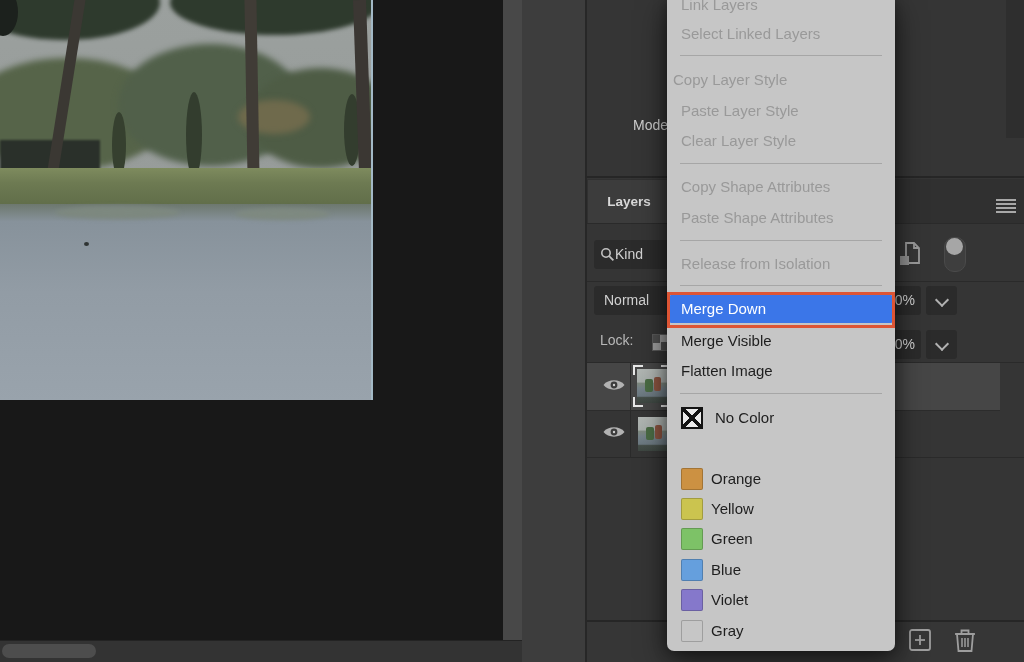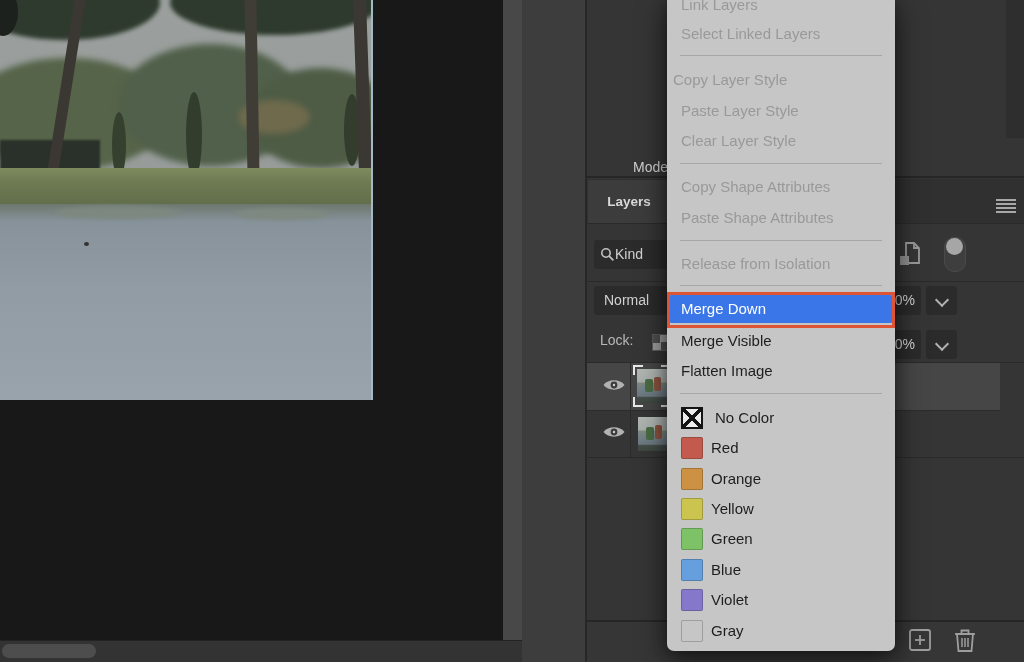--- a/index.html
+++ b/index.html
@@ -19,21 +19,21 @@
   .water{position:absolute;left:0;top:204px;width:100%;height:196px;
          background:linear-gradient(180deg,#6d786e 0%,#87929b 9%,#929ca5 45%,#99a3ac 100%);}
   .hscroll-track{left:0;top:640px;width:522px;height:22px;background:#333;border-top:1px solid #232323;}
   .hscroll-thumb{left:2px;top:644px;width:94px;height:14px;background:#4d4d4d;border-radius:8px;}
   .vscroll-strip{left:503px;top:0;width:19px;height:640px;background:#484848;border-right:2px solid #3a3a3a;}
   .gap-strip{left:522px;top:0;width:63px;height:662px;background:#3d3d3d;}
 
   
   .dock{left:585px;top:0;width:439px;height:662px;background:#353535;border-left:2px solid #272727;}
   .dock-dark-col{left:1006px;top:0;width:18px;height:138px;background:#2e2e2e;}
-  .mode-label{left:633px;top:117px;color:#cfcfcf;font-size:14px;margin-top:42px;}
+  .mode-label{left:633px;top:117px;color:#cfcfcf;font-size:14px;}
   .divider-h{background:#262626;height:2px;}
   .thin-line{background:#2a2a2a;height:1px;}
 
   .layers-header{left:587px;top:179px;width:437px;height:44px;background:#303030;}
   .layers-tab{left:588px;top:180px;width:82px;height:43px;background:#3c3c3c;
               color:#d8d8d8;font-size:13.5px;font-weight:bold;line-height:43px;text-align:center;}
   .hamburger{left:996px;top:199px;width:20px;height:14px;
              background:repeating-linear-gradient(180deg,#a8a8a8 0 2px,transparent 2px 4px);}
 
   .dd-box{background:#2b2b2b;border-radius:3px;color:#d2d2d2;font-size:14px;}
@@ -235,21 +235,20 @@
       <div class="menu-item disabled" style="top: 172px;"><span>Copy Shape Attributes</span></div>
       <div class="menu-item disabled" style="top: 203px;"><span>Paste Shape Attributes</span></div>
       <div class="menu-sep" style="top: 240px;"></div>
       <div class="menu-item disabled" style="top: 249px;"><span>Release from Isolation</span></div>
       <div class="menu-sep" style="top: 285px;"></div>
       <div class="menu-item selected" style="top: 295px;"><span>Merge Down</span></div>
       <div class="menu-item" style="top: 326px;"><span>Merge Visible</span></div>
       <div class="menu-item" style="top: 356px;"><span>Flatten Image</span></div>
       <div class="menu-sep" style="top: 393px;"></div>
       <div class="menu-item" style="top: 403px; padding-left: 18px;"><span class="swatch no-color"></span><span class="swatch-label">No Color</span></div>
-      <div class="menu-item" style="top: 433px;"><span class="swatch" style="background: rgb(194, 90, 77);"></span><span class="swatch-label">Red</span></div>
       <div class="menu-item" style="top: 464px;"><span class="swatch" style="background: rgb(204, 145, 66);"></span><span class="swatch-label">Orange</span></div>
       <div class="menu-item" style="top: 494px;"><span class="swatch" style="background: rgb(203, 196, 79);"></span><span class="swatch-label">Yellow</span></div>
       <div class="menu-item" style="top: 524px;"><span class="swatch" style="background: rgb(125, 194, 103);"></span><span class="swatch-label">Green</span></div>
       <div class="menu-item" style="top: 555px;"><span class="swatch" style="background: rgb(101, 159, 221);"></span><span class="swatch-label">Blue</span></div>
       <div class="menu-item" style="top: 585px;"><span class="swatch" style="background: rgb(133, 120, 203);"></span><span class="swatch-label">Violet</span></div>
       <div class="menu-item" style="top: 616px;"><span class="swatch" style="background: rgb(198, 198, 198);"></span><span class="swatch-label">Gray</span></div>
     </div>
   <div class="abs annotation-ring"></div>
 
 </div>

